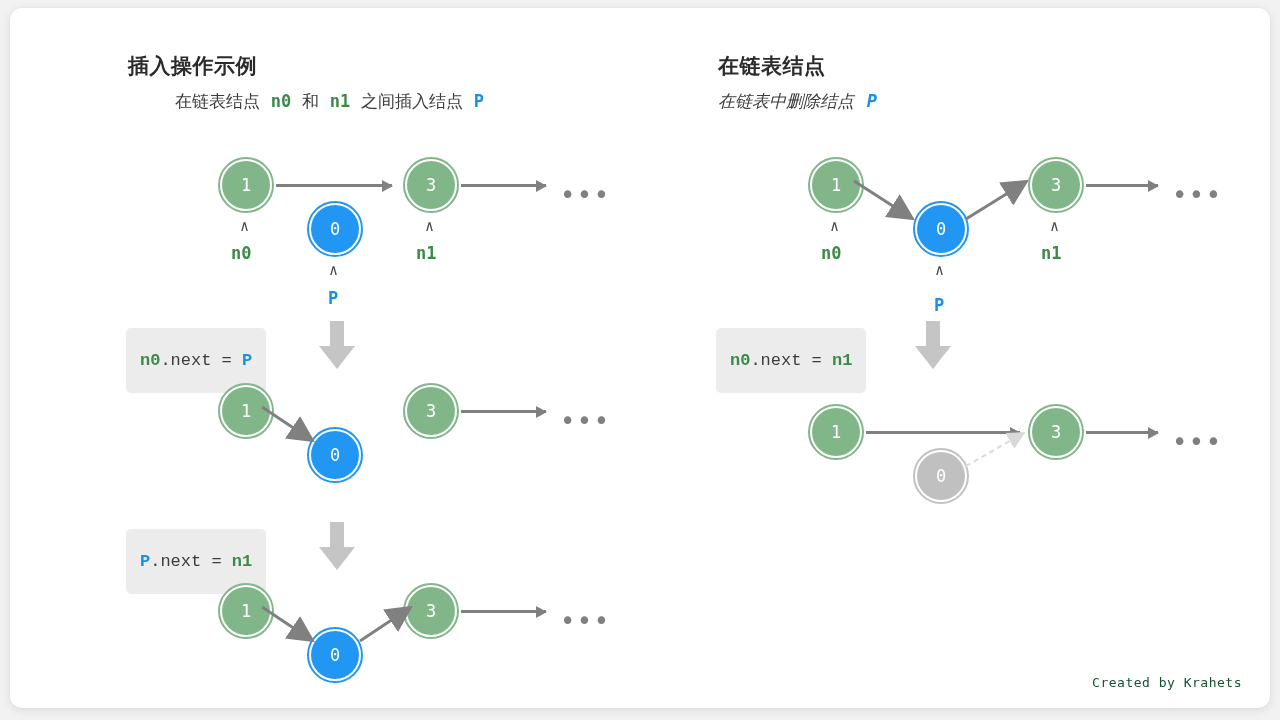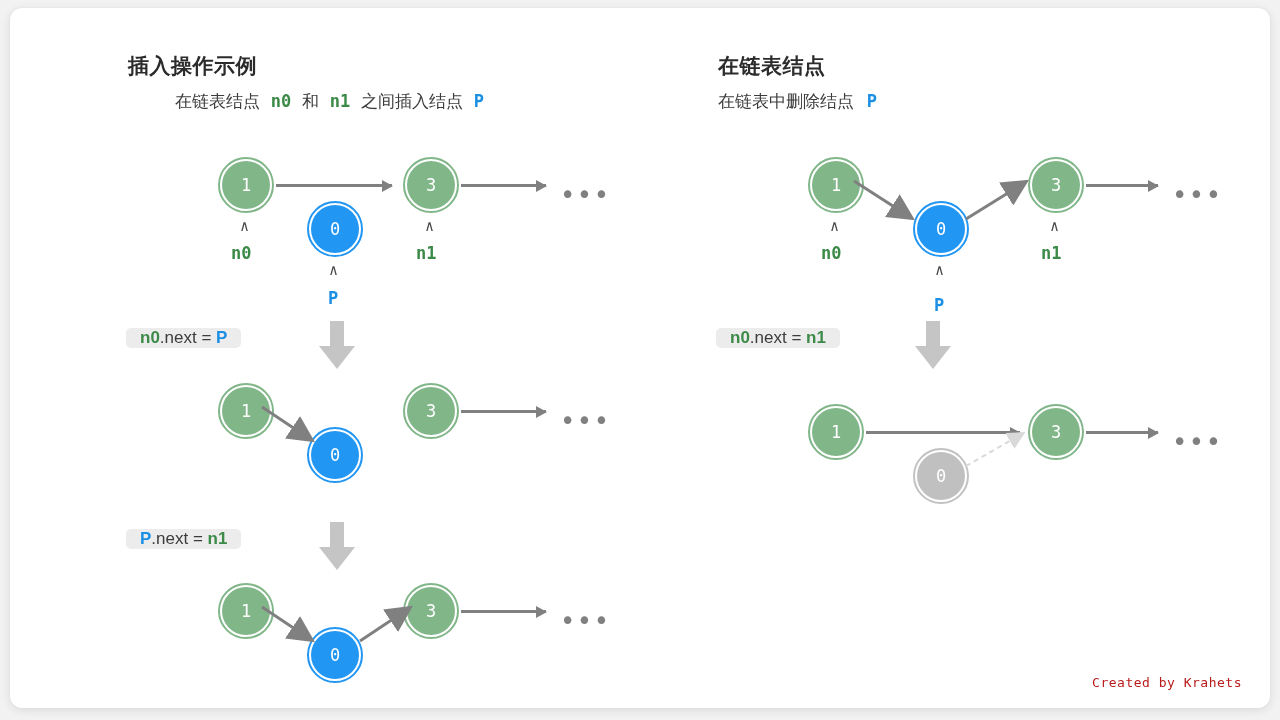--- a/index.html
+++ b/index.html
@@ -128,36 +128,36 @@
     white-space: nowrap;
   }
   .node-label.green { color: #3c8a48; }
   .node-label.blue  { color: #1a8fe3; }
 
   
   .code-chip {
     position: absolute;
     background: #ececec;
     border-radius: 5px;
-    padding: 0 14px;
-    font-family: Liberation Sans, sans-serif;
+    padding: 23px 14px;
+    font-family: Liberation Mono, monospace;
     font-size: 17px;
     white-space: nowrap;
   }
 
   
   .down-arrow { position: absolute; }
 
   .credit {
     position: absolute;
     right: 28px;
     bottom: 18px;
     font-family: "DejaVu Sans Mono", "Liberation Mono", monospace;
     font-size: 13px;
-    color: #b91c1c;
+    color: #14532d;
     letter-spacing: 0.5px;
   }
 </style>
 </head>
 <body>
 
 <div class="card">
 
   <div class="panel" id="panel-insert">
 
@@ -242,21 +242,21 @@
       <line x1="2" y1="38" x2="50" y2="6" stroke="#808080" stroke-width="3" marker-end="url(#ah1)"></line>
     </svg>
     <div class="h-arrow" style="left:451px; top:602px; width:85px;"></div>
     <div class="ellipsis" style="left:550px; top:608px;">•••</div>
   </div>
 
   <div class="panel" id="panel-delete">
 
     <div class="panel-title" style="left:118px; top:44px;">在链表结点</div>
 
-    <div class="panel-subtitle" style="left:118px; top:82px;">
+    <div class="panel-subtitle" style="left:118px; top:82px;font-style:italic;">
       <span>在链表中删除结点</span>
       <span class="mono tok-blue" style="margin-left:8px;">P</span>
     </div>
 
     <div class="node" style="left:208px; top:149px;">
       <div class="inner">1</div>
     </div>
     <div class="node blue" style="left:313px; top:193px;">
       <div class="inner">0</div>
     </div>

